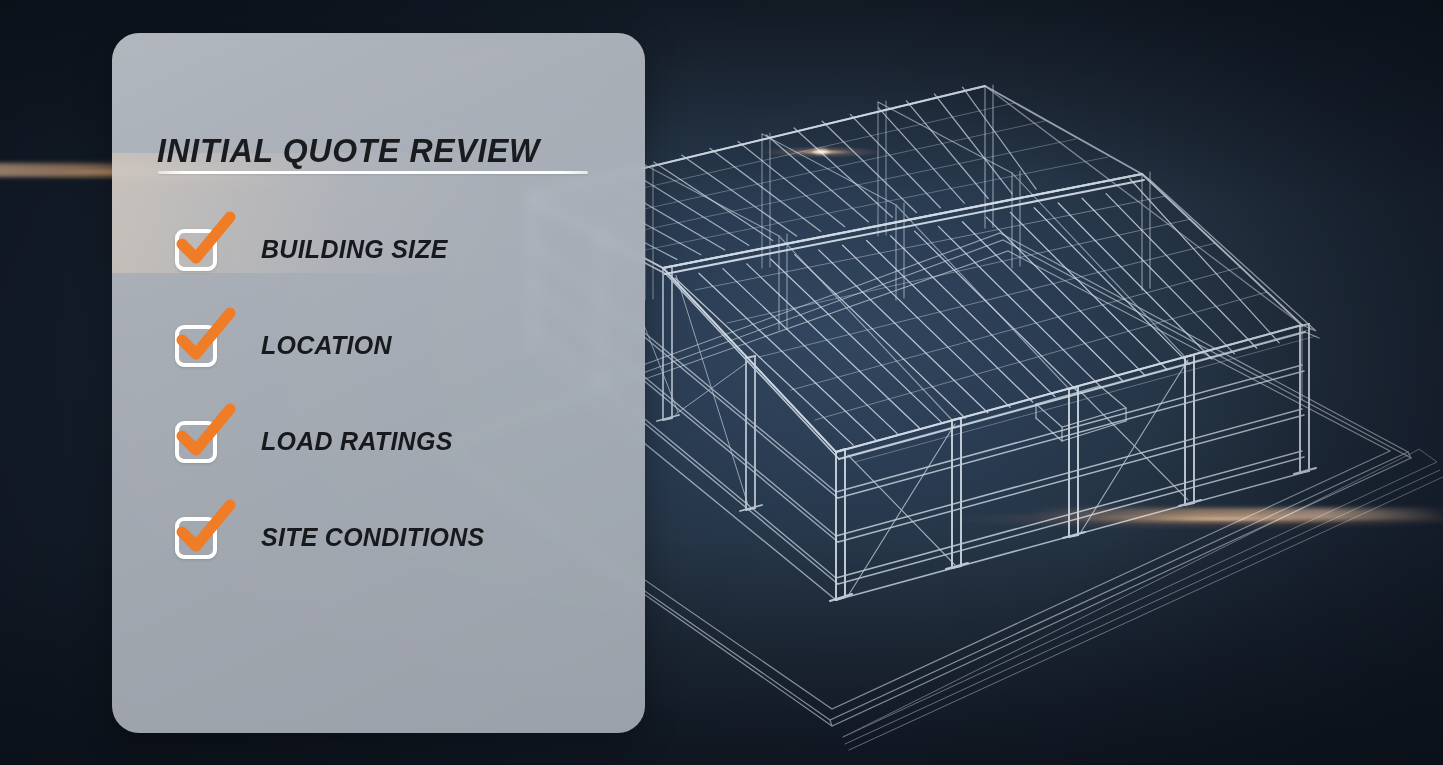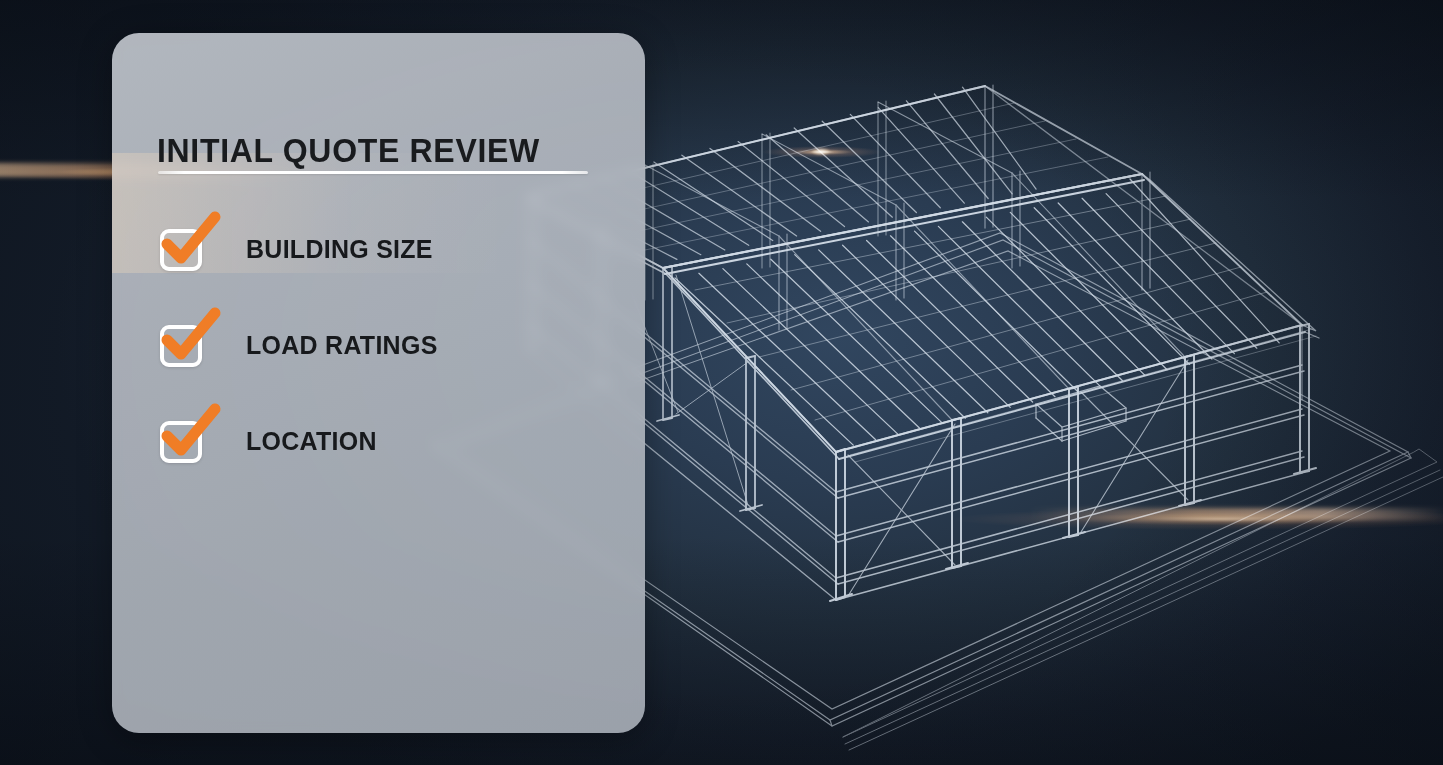--- a/index.html
+++ b/index.html
@@ -122,20 +122,21 @@
     position: absolute;
     left: 0; top: 120px;
     width: 100%; height: 120px;
     background: linear-gradient(to right, rgba(255,224,190,0.30), rgba(255,230,205,0.06) 45%, rgba(255,255,255,0) 75%);
     pointer-events: none;
   }
   .panel-inner {
     position: absolute;
     inset: 0;
     padding: 8px;
+    font-style: italic;
   }
 
   .panel-title {
     position: absolute;
     left: 45px;
     top: 99px;
     font-size: 33px;
     font-weight: 700;
     letter-spacing: 0.7px;
     color: #191b1e;
@@ -150,21 +151,21 @@
     top: 138px;
     width: 430px;
     height: 3px;
     background: linear-gradient(to right, rgba(255,255,255,0.55), #ffffff 6%, #ffffff 94%, rgba(255,255,255,0.7));
     border-radius: 2px;
     box-shadow: 0 1px 2px rgba(0,0,0,0.10);
   }
 
   .checklist {
     position: absolute;
-    left: 0;
+    left: 15px;
     top: 168px;
     width: 100%;
   }
   .check-row {
     position: relative;
     height: 96px;
     display: flex;
     align-items: center;
   }
   .checkbox {
@@ -499,31 +500,40 @@
         </div>
 
 
         <div class="check-row">
           <div class="checkbox">
             <div class="box"></div>
             <svg class="tick" viewBox="0 0 66 62">
               <path d="M11 31 L25 45 L59 4" stroke="#F07D26" stroke-width="11" fill="none" stroke-linecap="round" stroke-linejoin="round"></path>
             </svg>
           </div>
-          <div class="check-label">LOAD RATINGS</div>
+          <div class="check-label">LOCATION</div>
         </div>
 
         <div class="check-row">
           <div class="checkbox">
             <div class="box"></div>
             <svg class="tick" viewBox="0 0 66 62">
               <path d="M11 31 L25 45 L59 4" stroke="#F07D26" stroke-width="11" fill="none" stroke-linecap="round" stroke-linejoin="round"></path>
             </svg>
           </div>
-          <div class="check-label">LOCATION</div>
+          <div class="check-label">LOAD RATINGS</div>
         </div>
 
+        <div class="check-row">
+          <div class="checkbox">
+            <div class="box"></div>
+            <svg class="tick" viewBox="0 0 66 62">
+              <path d="M11 31 L25 45 L59 4" stroke="#F07D26" stroke-width="11" fill="none" stroke-linecap="round" stroke-linejoin="round"></path>
+            </svg>
+          </div>
+          <div class="check-label">SITE CONDITIONS</div>
+        </div>
 
       </div>
     </div>
   </div>
 
 </div>
 
 </body></html>

